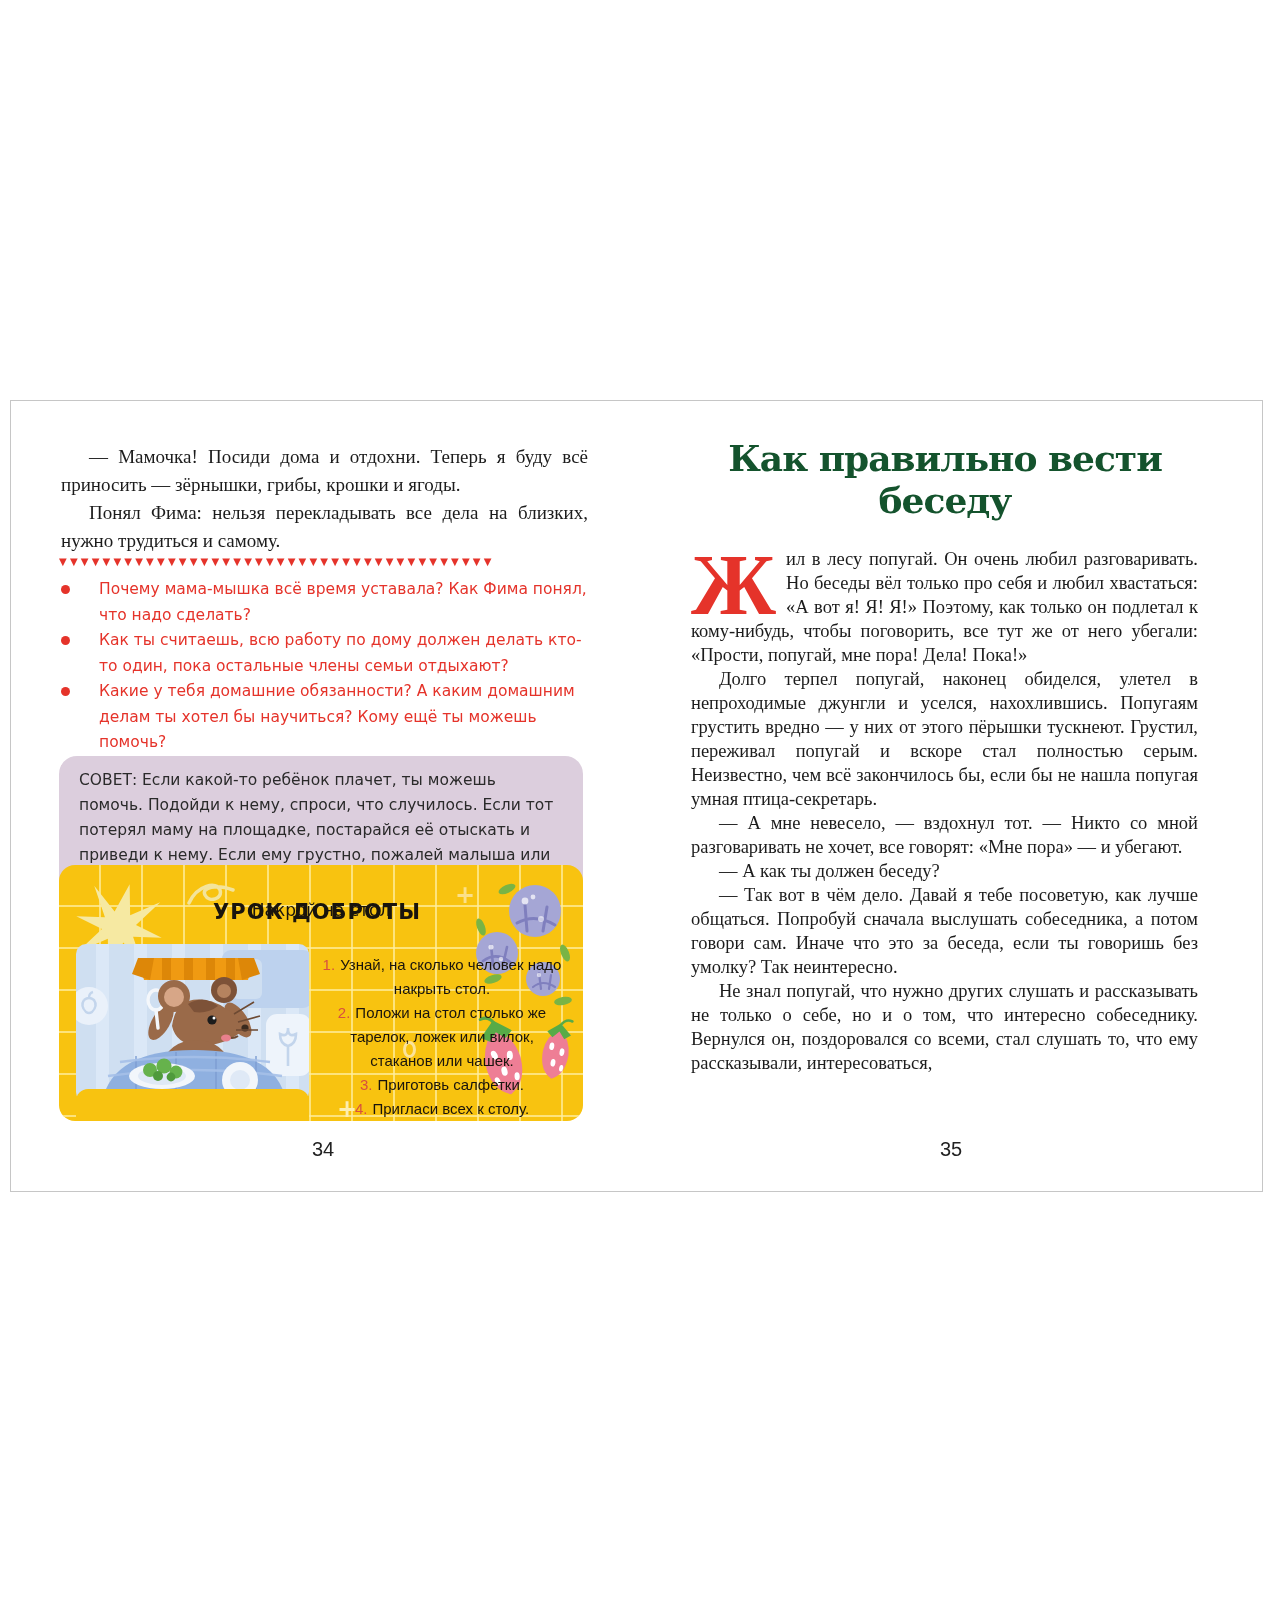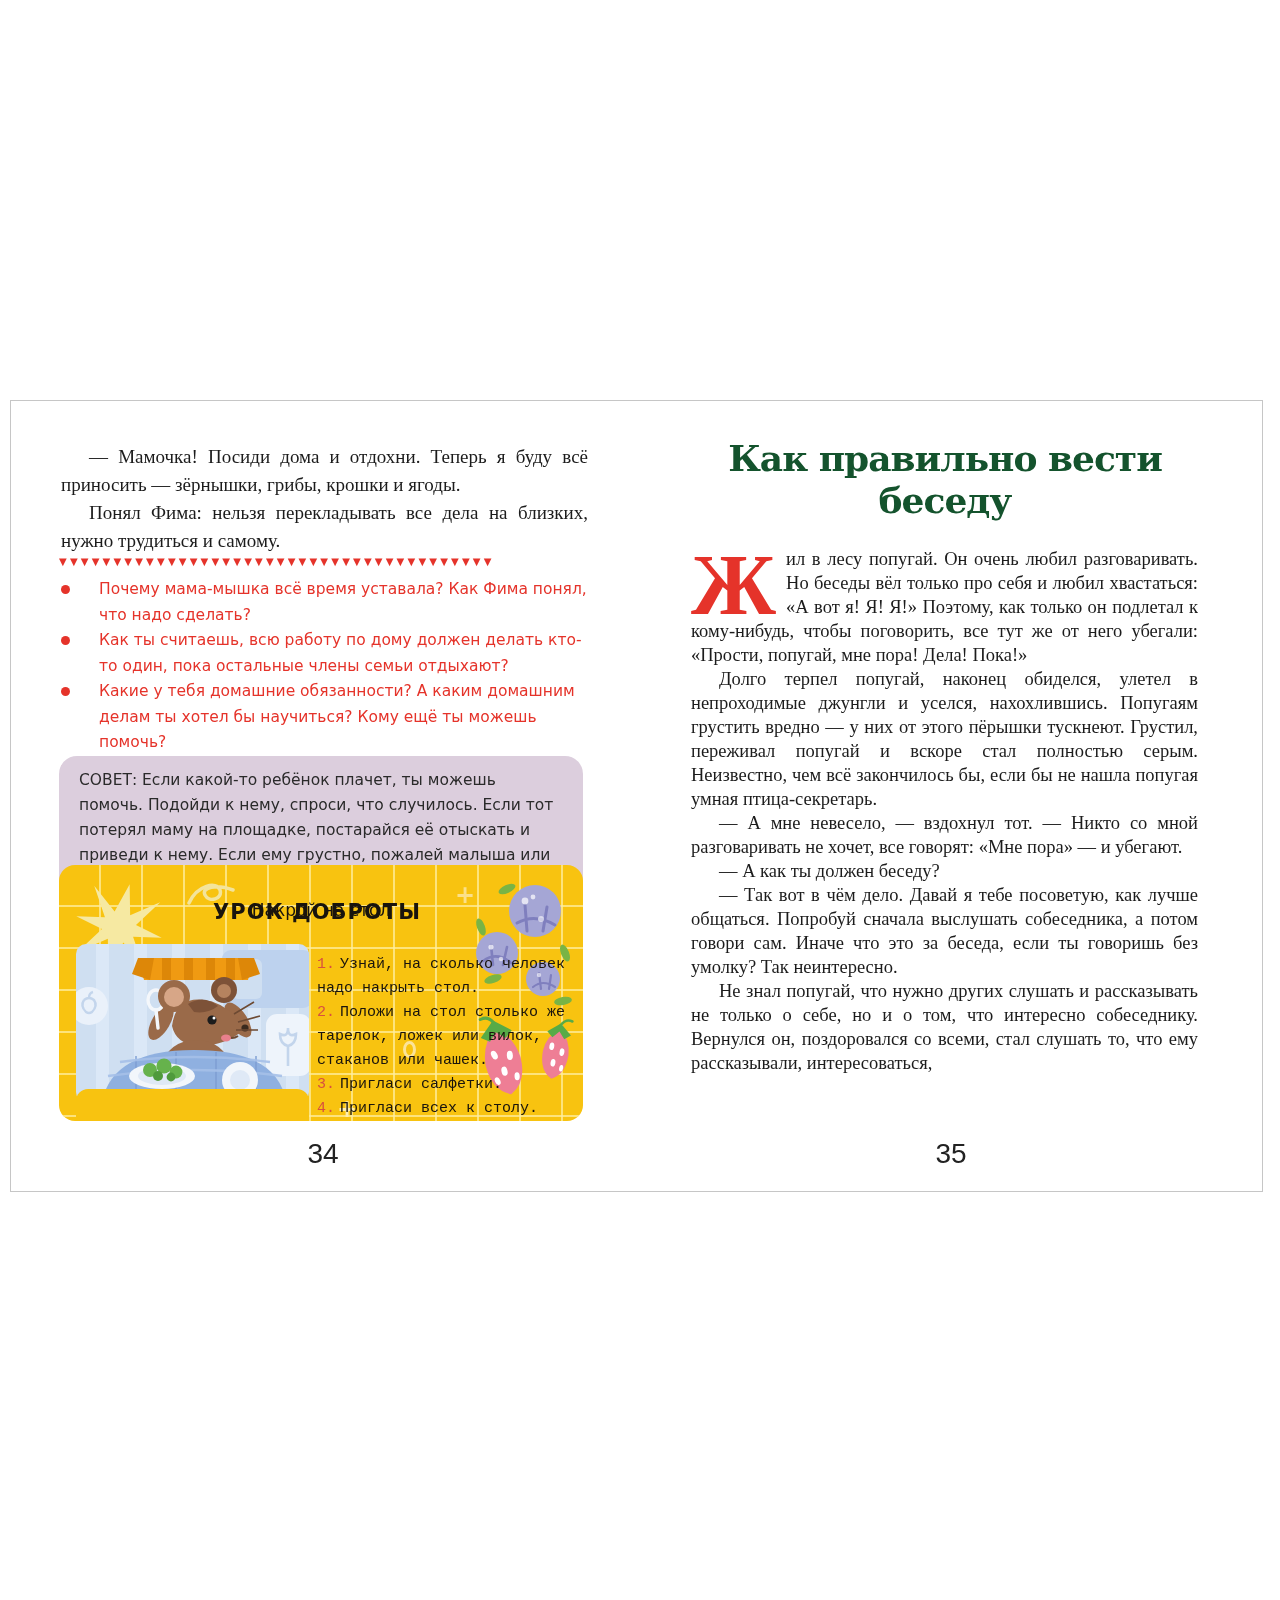--- a/index.html
+++ b/index.html
@@ -56,43 +56,43 @@
     position: absolute; left: 102px; right: 110px; top: 16px; text-align: center;
     font-family: "DejaVu Sans", sans-serif; font-weight: bold;
     font-size: 21px; letter-spacing: 1px; color: #19140d; margin-top: 19px;
   }
   .card-subtitle {
     position: absolute; left: 110px; right: 110px; top: 35px; text-align: center;
     font-family: "DejaVu Sans", sans-serif; font-size: 17px; color: #19140d;
   }
   .card-list {
     position: absolute; left: 258px; top: 88px; width: 250px;
-    font-family: Liberation Mono, monospace; font-size: 15px;
-    line-height: 24px; color: #19140d;
+    font-family: Liberation Sans, sans-serif; font-size: 15px;
+    line-height: 24px; color: #19140d; text-align: center;
   }
   .card-list .num { color: #d8503f; margin-right: 5px; }
   .scene {
     position: absolute; left: 17px; top: 79px; width: 233px; height: 158px;
     border-radius: 10px; overflow: hidden;
   }
   .pocket {
     position: absolute; left: 17px; top: 224px; width: 233px; height: 32px;
     background: #f8c310; border-radius: 12px 12px 0 0;
   }
   .plus-mark {
     position: absolute; color: #fbe08a; font-family: "DejaVu Sans", sans-serif;
     font-weight: bold; font-size: 24px; line-height: 24px;
   }
   .ring-doodle {
     position: absolute; width: 13px; height: 17px; border: 3px solid #fbe39a;
     border-radius: 50%;
   }
 
   .page-num {
-    font-family: "Liberation Sans", sans-serif; font-size: 28px; color: #222;
+    font-family: "Liberation Sans", sans-serif; font-size: 20px; color: #222;
     text-align: center;
   }
   .pn-left { left: 50px; top: 737px; width: 524px; }
   .pn-right { left: 680px; top: 737px; width: 520px; }
 
   
   .chapter-title {
     left: 664px; top: 36px; width: 540px; text-align: center;
     font-family: "DejaVu Serif", serif; font-weight: bold;
     font-size: 36px; letter-spacing: -1px; color: #14532d;
@@ -272,21 +272,21 @@
 
         <circle cx="164" cy="136" r="18" fill="#f2f6fb"></circle>
         <circle cx="164" cy="136" r="10" fill="#dfe9f6"></circle>
       </svg>
     </div>
     <div class="pocket"></div>
 
     <div class="card-list">
       <div><span class="num">1.</span><span>Узнай, на сколько человек надо накрыть стол.</span></div>
       <div><span class="num">2.</span><span>Положи на стол столько же тарелок, ложек или вилок, стаканов или чашек.</span></div>
-      <div><span class="num">3.</span><span>Пригласи салфетки.</span></div>
+      <div><span class="num">3.</span><span>Приготовь салфетки.</span></div>
       <div><span class="num">4.</span><span>Пригласи всех к столу.</span></div>
     </div>
   </div>
 
   <div class="abs page-num pn-left">34</div>
 
   <div class="abs chapter-title">Как правильно вести беседу</div>
 
   <div class="abs right-col">
     <p class="first">

